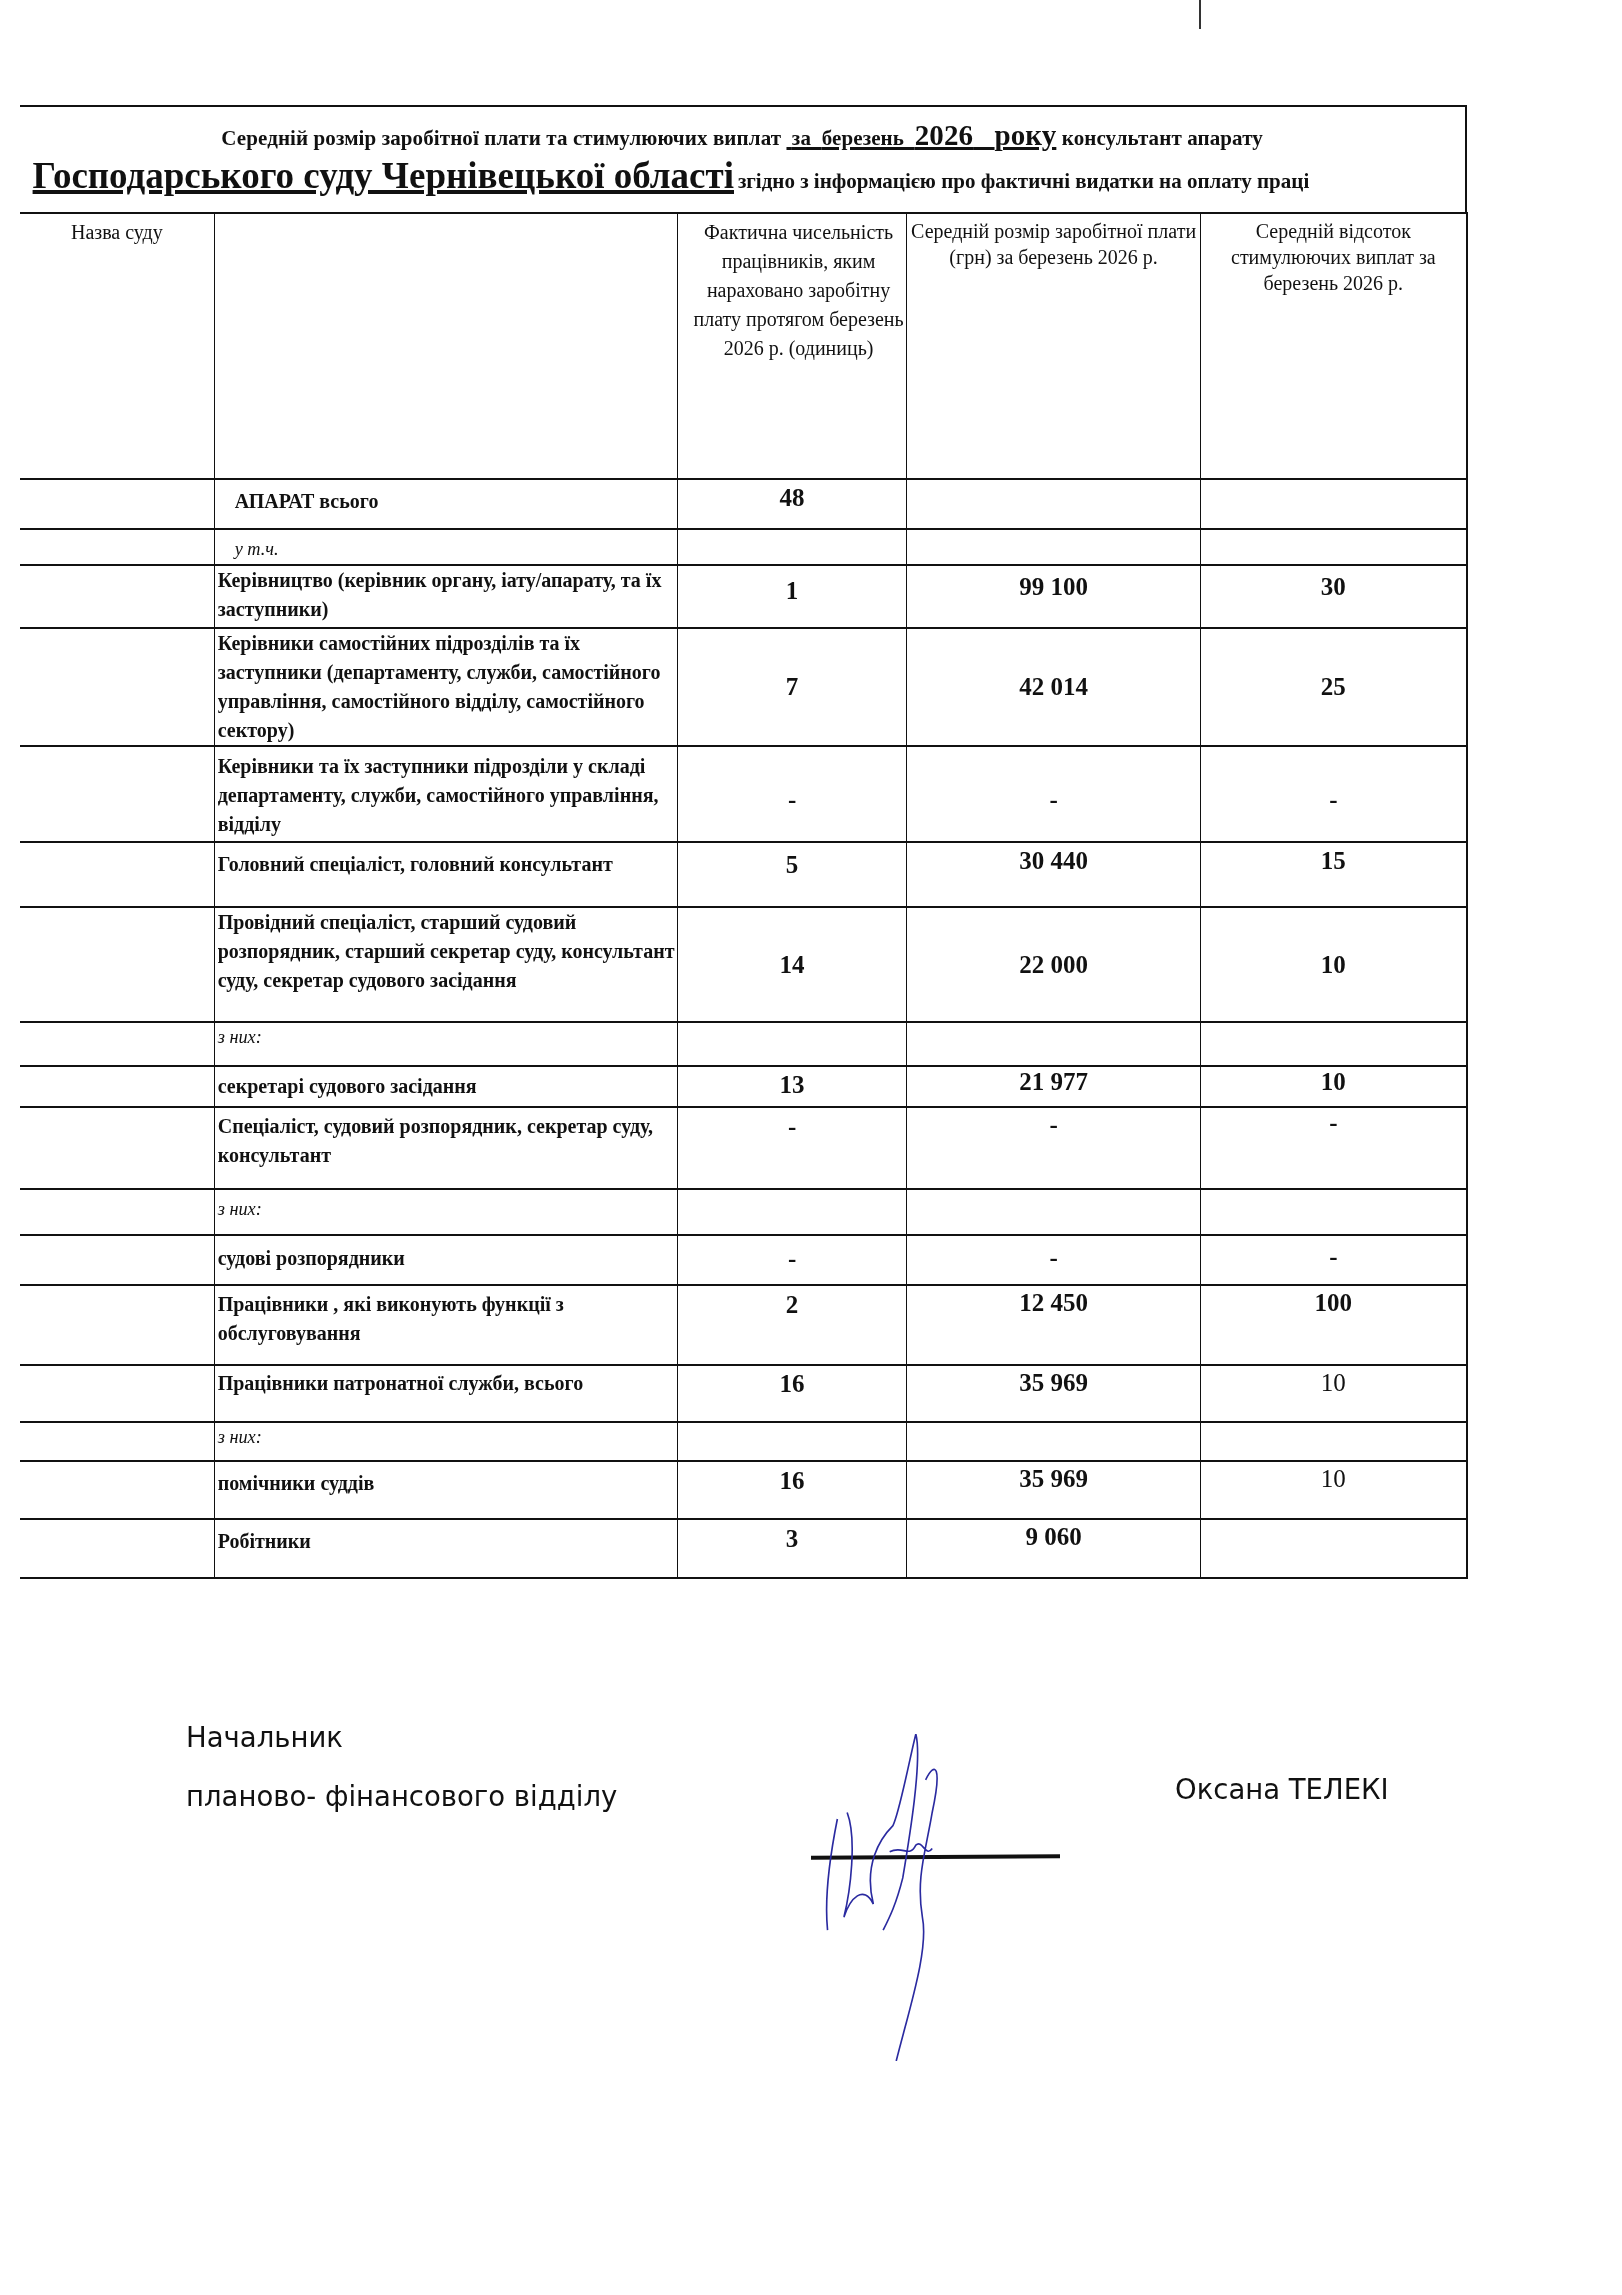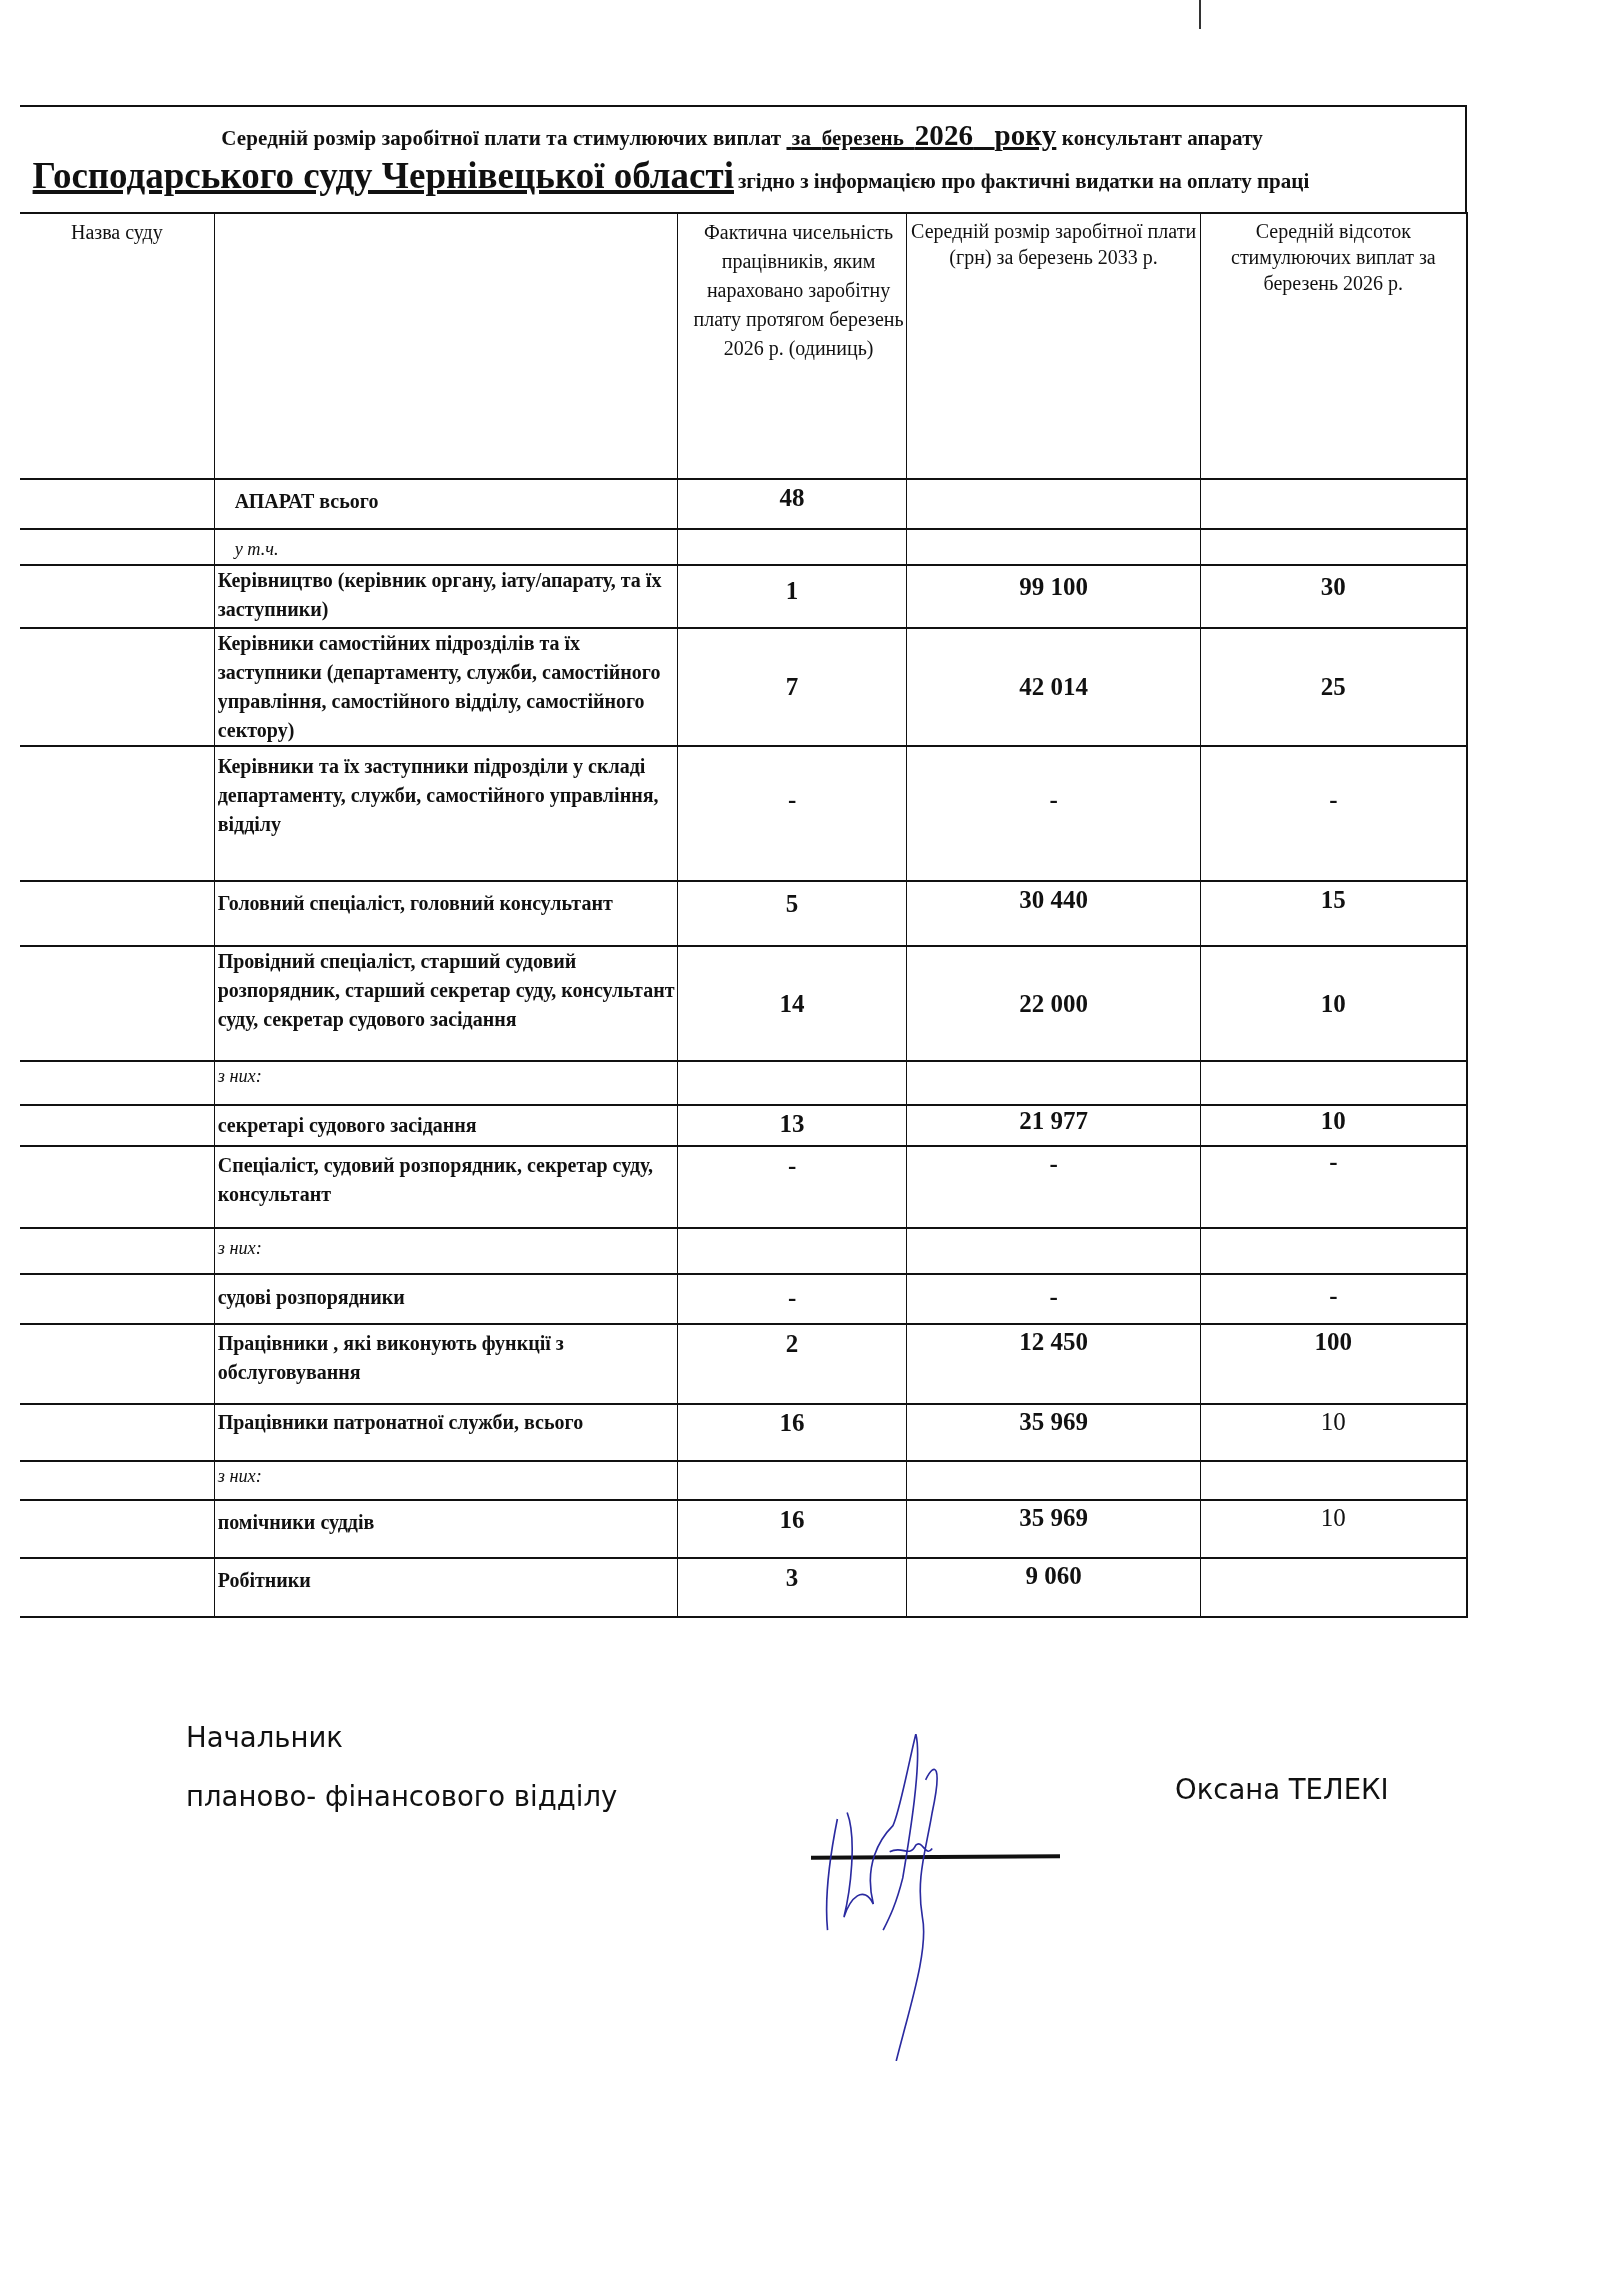--- a/index.html
+++ b/index.html
@@ -62,21 +62,21 @@
         <col class="c1">
         <col class="c2">
         <col class="c3">
         <col class="c4">
       </colgroup>
     <tbody>
         <tr style="height:266px">
       <th class="h0">Назва суду</th>
       <th></th>
       <th style="padding-left:13px;padding-right:0;">Фактична чисельність працівників, яким нараховано заробітну плату протягом березень 2026 р. (одиниць)</th>
-      <th style="line-height:26px;">Середній розмір заробітної плати (грн) за березень 2033 р.</th>
+      <th style="line-height:26px;">Середній розмір заробітної плати (грн) за березень 2026 р.</th>
       <th style="line-height:26px;">Середній відсоток стимулюючих виплат за березень 2026 р.</th>
     </tr>
 
     <tr style="height:50px">
       <td></td>
       <td class="desc indent" style="padding-top:6.5px !important;">АПАРАТ всього</td>
       <td class="num" style="padding-top:3.9px;">48</td>
       <td class="num"></td>
       <td class="num"></td>
     </tr>
@@ -94,21 +94,21 @@
       <td class="num" style="padding-top:6.5px;">99 100</td>
       <td class="num" style="padding-top:6.5px;">30</td>
     </tr>
     <tr style="height:107px">
       <td></td>
       <td class="desc">Керівники самостійних підрозділів та їх заступники (департаменту, служби, самостійного управління, самостійного відділу, самостійного сектору)</td>
       <td class="num" style="vertical-align:middle;">7</td>
       <td class="num" style="vertical-align:middle;">42 014</td>
       <td class="num" style="vertical-align:middle;">25</td>
     </tr>
-    <tr style="height:135px">
+    <tr style="height:96px">
       <td></td>
       <td class="desc" style="padding-top:5.2px !important;">Керівники  та їх заступники підрозділи у складі департаменту, служби, самостійного управління, відділу</td>
       <td class="num" style="padding-top:39px;">-</td>
       <td class="num" style="padding-top:39px;">-</td>
       <td class="num" style="padding-top:39px;">-</td>
     </tr>
     <tr style="height:65px">
       <td></td>
       <td class="desc" style="padding-top:6.5px !important;">Головний спеціаліст, головний консультант</td>
       <td class="num" style="padding-top:7.9px;">5</td>

